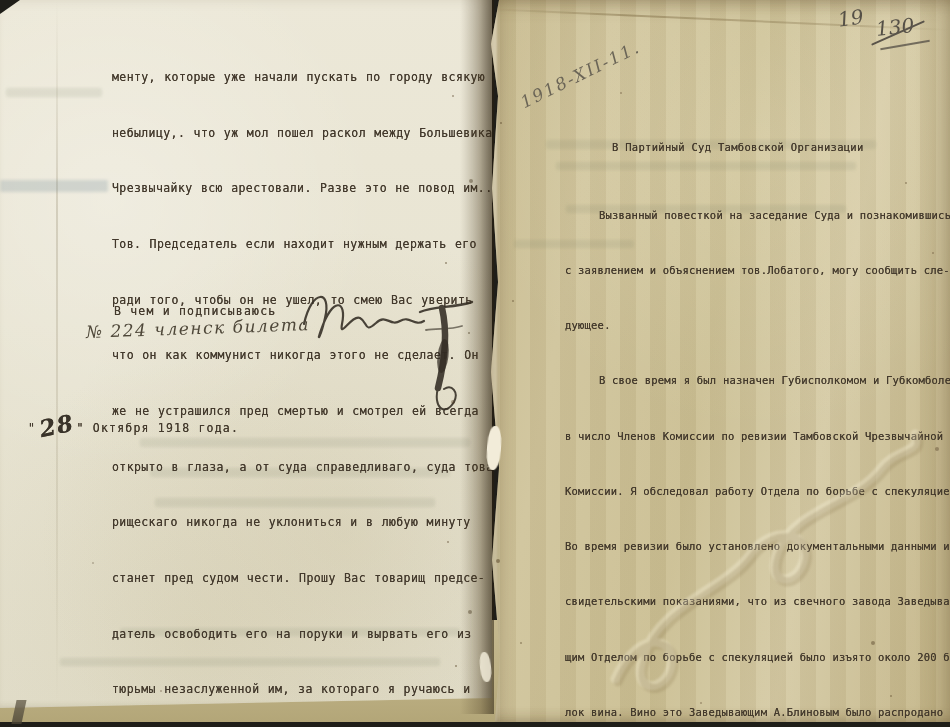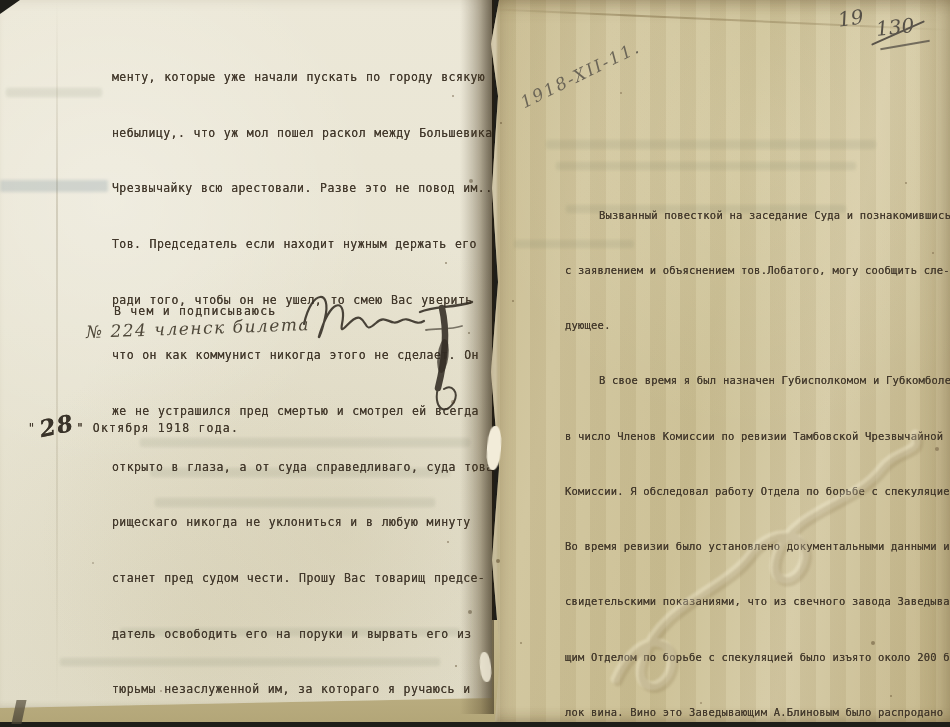--- a/index.html
+++ b/index.html
@@ -161,20 +161,21 @@
     <div class="bleed" style="left:80px;top:205px;width:280px;height:8px;"></div>
     <div class="bleed" style="left:28px;top:240px;width:120px;height:8px;"></div>
 
     <div class="hand pencil-note">1918-XII-11.</div>
     <div class="hand num19">19</div>
     <div class="hand num130">130</div>
     <div class="strike"></div>
     <div class="strike2"></div>
 
     <div class="typed heading">
+      <div>В Партийный Суд Тамбовской Организации</div>
     </div>
 
     <div class="typed right-lines">
       <div class="ind">Вызванный повесткой на заседание Суда и познакомившись</div>
       <div>с заявлением и объяснением тов.Лобатого, могу сообщить сле-</div>
       <div>дующее.</div>
       <div class="ind">В свое время я был назначен Губисполкомом и Губкомболем</div>
       <div>в число Членов Комиссии по ревизии Тамбовской Чрезвычайной</div>
       <div>Комиссии. Я обследовал работу Отдела по борьбе с спекуляцией.</div>
       <div>Во время ревизии было установлено документальными данными и</div>

